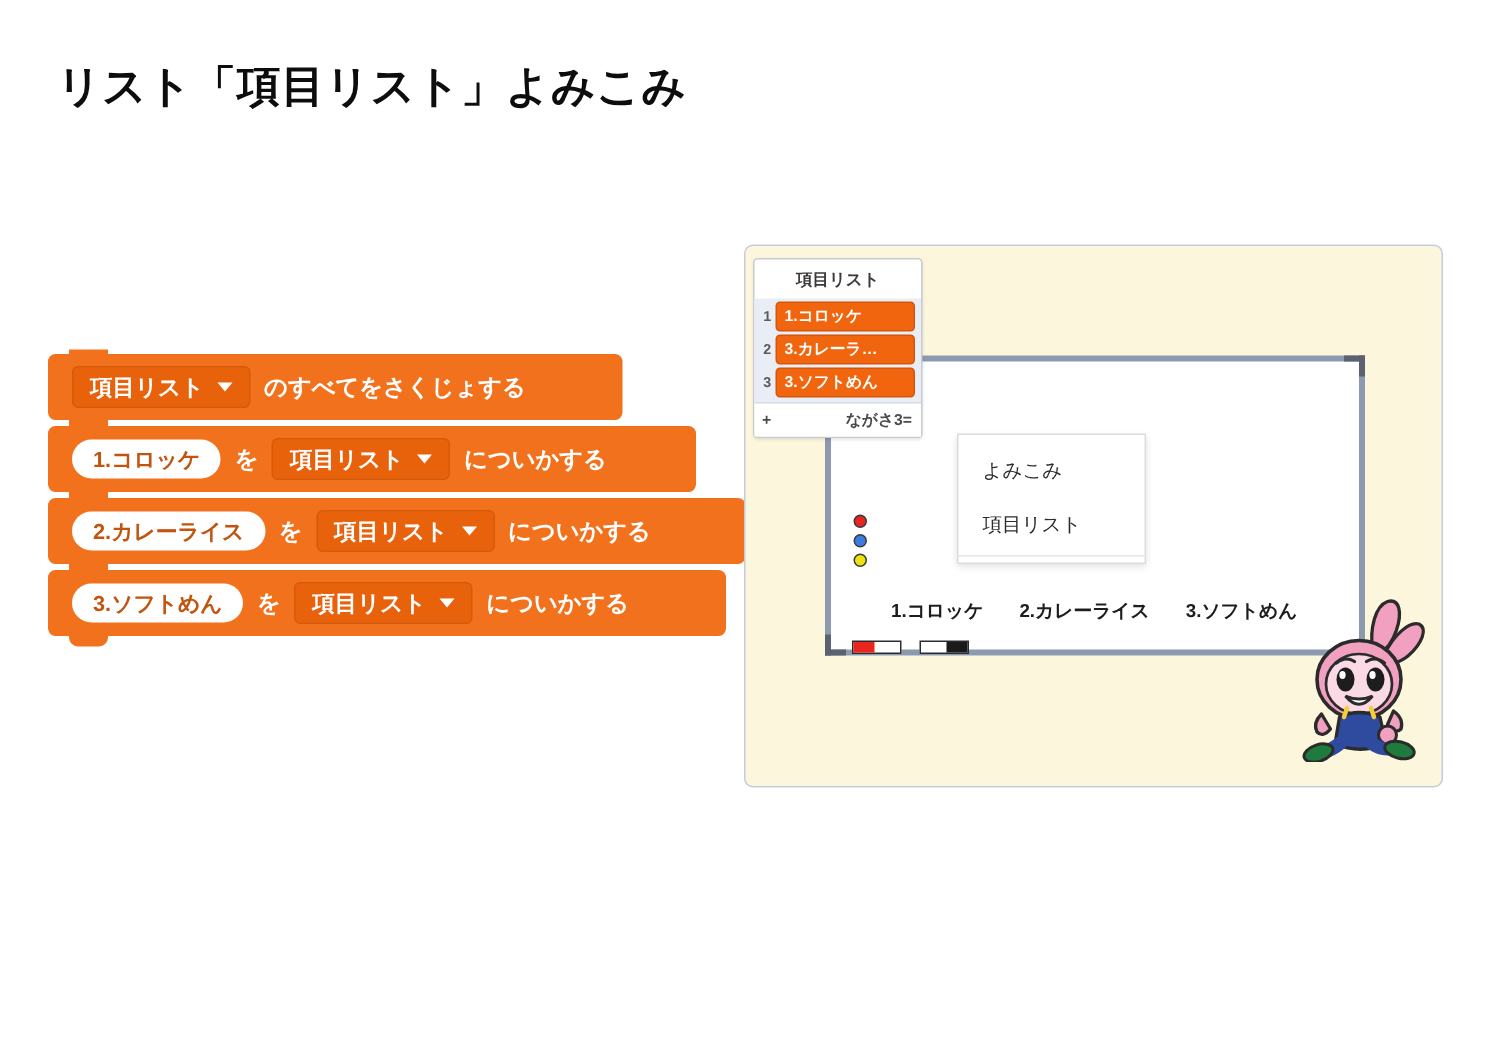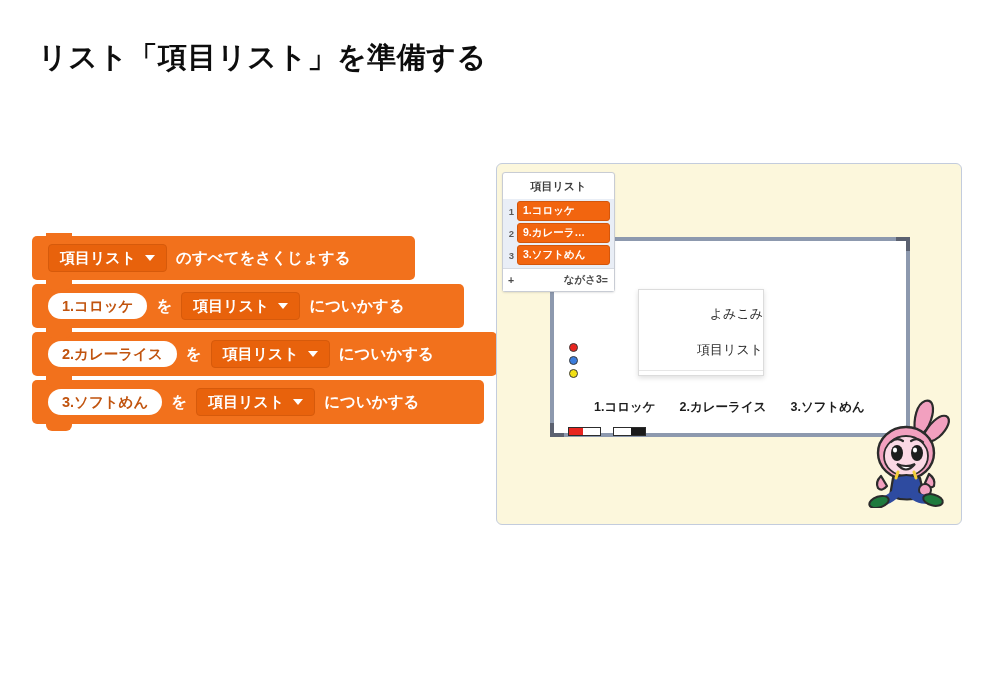--- a/index.html
+++ b/index.html
@@ -241,21 +241,20 @@
     border: 1px solid #dcdcdc;
     box-shadow: 0 2px 5px rgba(0,0,0,0.13);
     z-index: 7;
     padding: 6px 0 4px;
   }
   .ctx-item {
     font-size: 13px;
     color: #2b2b2b;
     padding: 9px 0 9px 16px;
     white-space: nowrap;
-    text-align: right;
   }
   .ctx-sep {
     border-top: 1px solid #e6e6e6;
     margin: 2px 0 0;
   }
 
   
   .dots {
     position: absolute;
     left: 15px;
@@ -311,21 +310,21 @@
     right: 6px;
     bottom: 16px;
     width: 92px;
     height: 110px;
     z-index: 8;
   }
 </style>
 </head>
 <body>
 
-<div class="slide-title">リスト「項目リスト」を準備する</div>
+<div class="slide-title">リスト「項目リスト」よみこみ</div>
 
 <div class="block-stack">
 
   <div class="blk blk-w1">
     <span class="dropdown">
       <span>項目リスト</span>
       <span class="caret"></span>
     </span>
     <span class="blk-label">のすべてをさくじょする</span>
   </div>
@@ -392,21 +391,21 @@
 
   <div class="list-monitor">
     <div class="lm-header">項目リスト</div>
     <div class="lm-body">
       <div class="lm-row">
         <span class="lm-idx">1</span>
         <span class="lm-val">1.コロッケ</span>
       </div>
       <div class="lm-row">
         <span class="lm-idx">2</span>
-        <span class="lm-val">9.カレーラ…</span>
+        <span class="lm-val">3.カレーラ…</span>
       </div>
       <div class="lm-row">
         <span class="lm-idx">3</span>
         <span class="lm-val">3.ソフトめん</span>
       </div>
     </div>
     <div class="lm-footer">
       <span>+</span>
       <span class="lm-len">ながさ3</span>
       <span>=</span>

